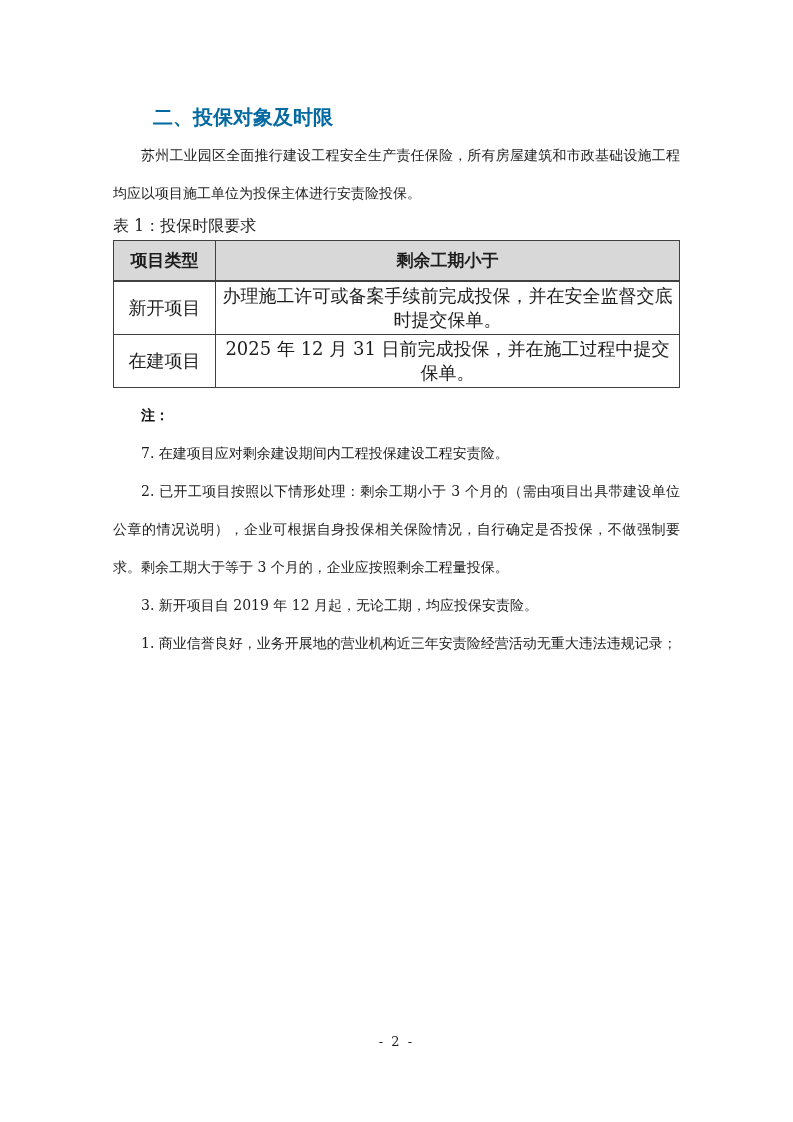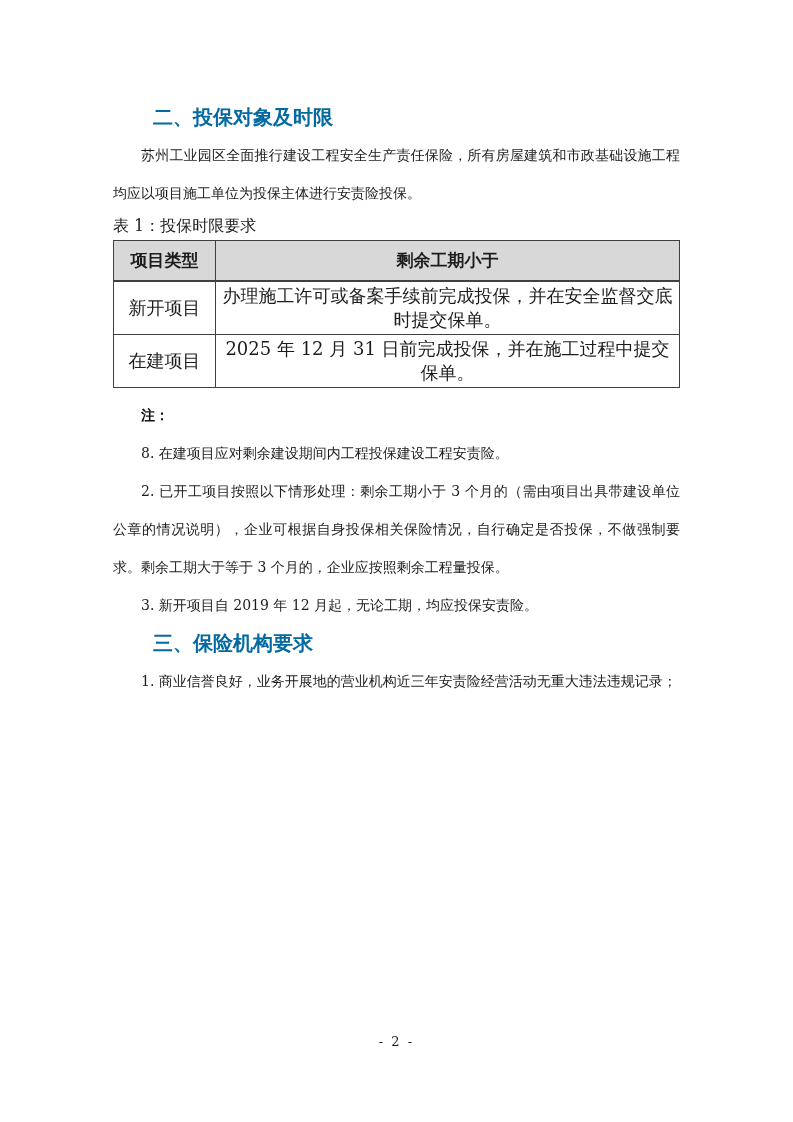--- a/index.html
+++ b/index.html
@@ -105,27 +105,26 @@
       </tr>
       <tr>
         <td>在建项目</td>
         <td>2025 年 12 月 31 日前完成投保，并在施工过程中提交保单。</td>
       </tr>
     </tbody>
   </table>
 
   <p class="body-text notes-label">注：</p>
 
-  <p class="body-text">8. 在建项目应对剩余建设期间内工程投保建设工程安责险。</p>
+  <p class="body-text">7. 在建项目应对剩余建设期间内工程投保建设工程安责险。</p>
 
   <p class="body-text">2. 已开工项目按照以下情形处理：剩余工期小于 3 个月的（需由项目出具带建设单位公章的情况说明），企业可根据自身投保相关保险情况，自行确定是否投保，不做强制要求。剩余工期大于等于 3 个月的，企业应按照剩余工程量投保。</p>
 
   <p class="body-text">3. 新开项目自 2019 年 12 月起，无论工期，均应投保安责险。</p>
 
-  <h2 class="section-heading">三、保险机构要求</h2>
 
 
   <p class="body-text">1. 商业信誉良好，业务开展地的营业机构近三年安责险经营活动无重大违法违规记录；</p>
 
 
 
 
   <div class="footer-page-number">- 2 -</div>
 
 </div>

